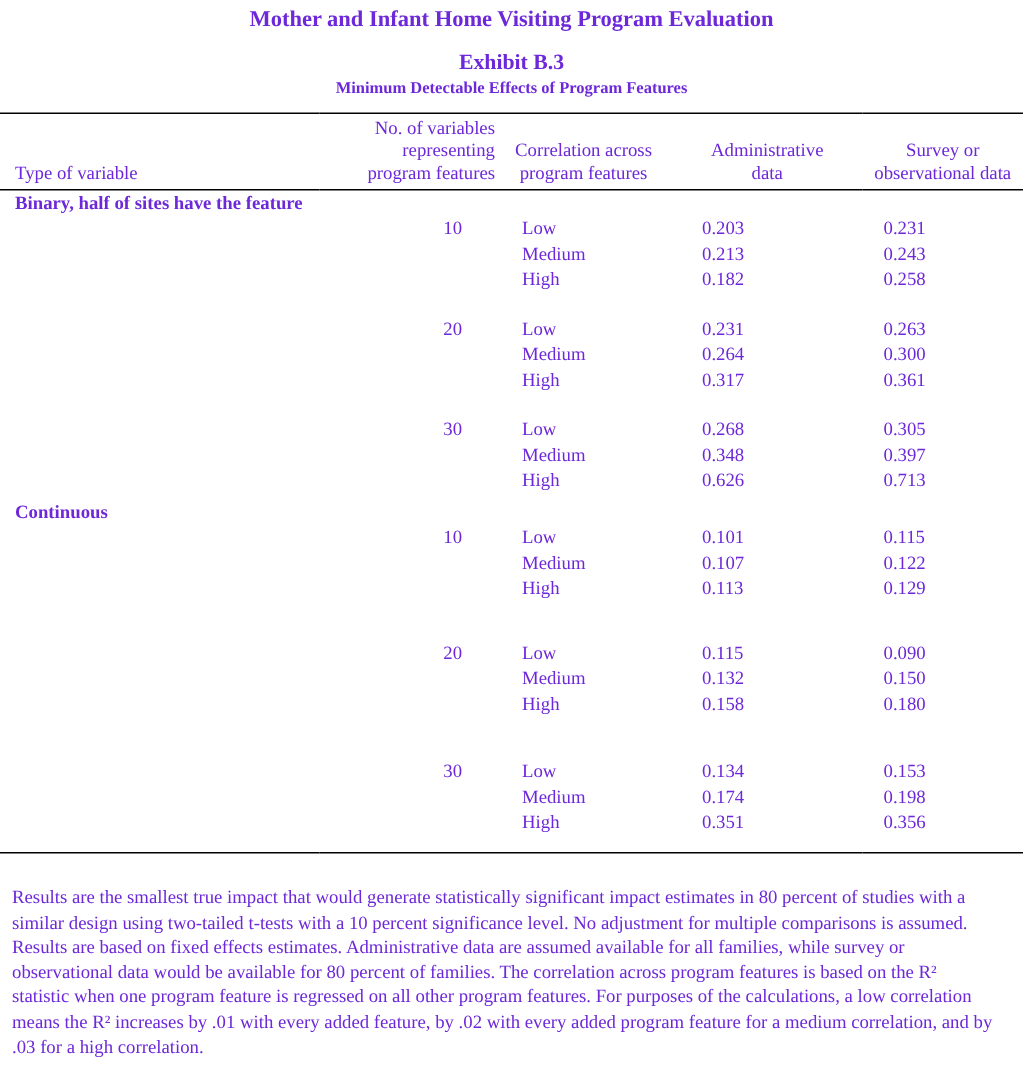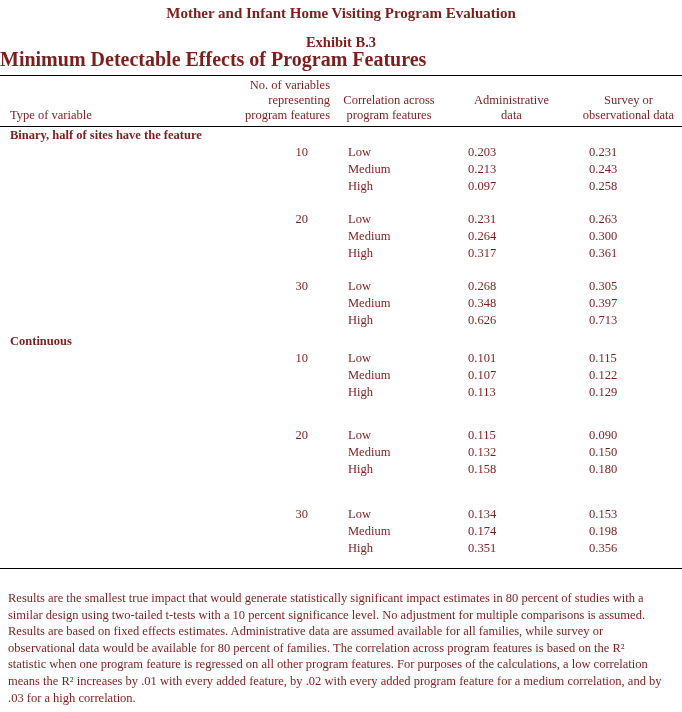--- a/index.html
+++ b/index.html
@@ -1,42 +1,42 @@
 <!DOCTYPE html>
 <html><head>
 <meta charset="utf-8">
 <style>
   html, body { margin: 0; padding: 0; background: #ffffff; }
   .page {
     position: relative;
     width: 682px;
     height: 712px;
     background: #ffffff;
-    color: #7f1d1d;
+    color: #6d28d9;
     font-family: "Liberation Serif", "DejaVu Serif", serif;
     overflow: hidden;
   }
   .doc-title {
     padding-top: 4px;
     text-align: center;
     font-weight: bold;
     font-size: 15px;
     line-height: 18px;
   }
   .exhibit-label {
     margin-top: 12px;
     text-align: center;
     font-weight: bold;
     font-size: 14.5px;
     line-height: 17px;
   }
   .exhibit-title {
-    text-align: left;
+    text-align: center;
     font-weight: bold;
-    font-size: 20px;
+    font-size: 11px;
     line-height: 17px;
   }
   table.mde-table {
     width: 682px;
     margin-top: 7px;
     border-collapse: collapse;
     table-layout: fixed;
     border-top: 1.5px solid #000;
     border-bottom: 1.5px solid #000;
     font-size: 12.5px;
@@ -145,21 +145,21 @@
         <td></td>
           <td class="num"></td>
         <td class="corr">Medium</td>
         <td class="val v1">0.213</td>
         <td class="val v2">0.243</td>
       </tr>
       <tr>
         <td></td>
           <td class="num"></td>
         <td class="corr">High</td>
-        <td class="val v1">0.097</td>
+        <td class="val v1">0.182</td>
         <td class="val v2">0.258</td>
       </tr>
 
       <tr class="sp16">
           <td colspan="5"></td>
         </tr>
 
       <tr>
         <td></td>
         <td class="num">20</td>

